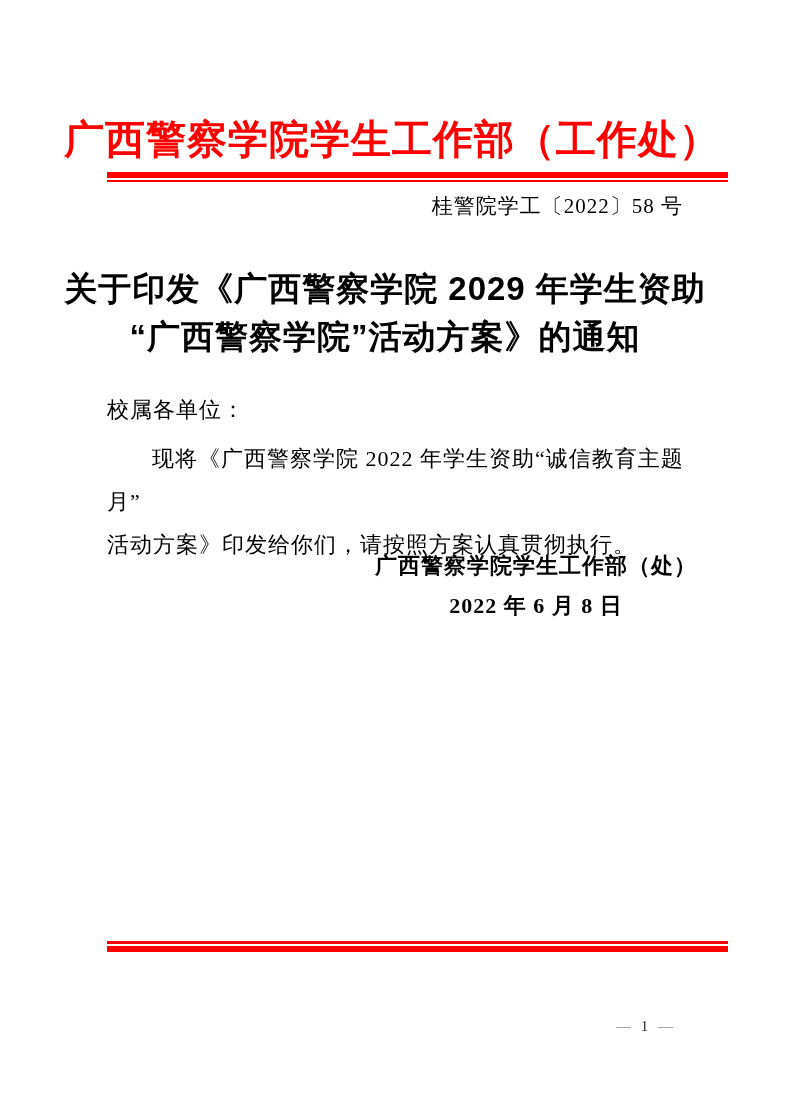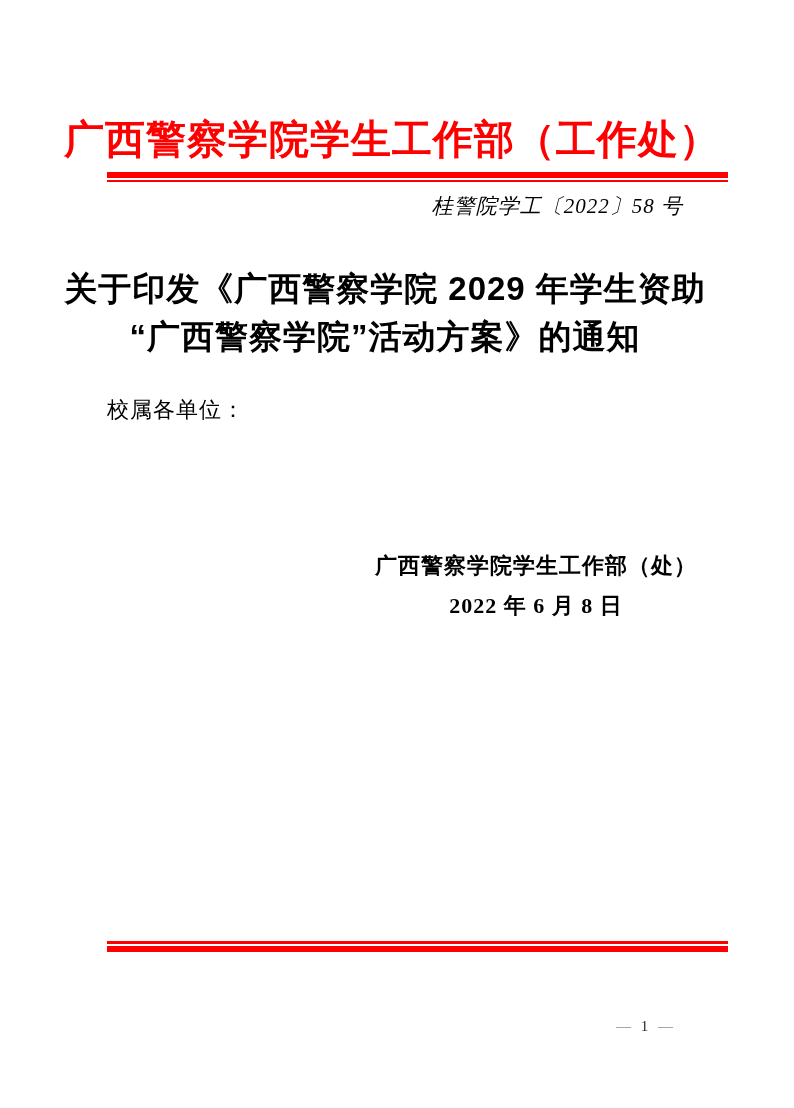--- a/index.html
+++ b/index.html
@@ -41,21 +41,20 @@
   .rule-thin  { height: 2px; background: #ff0000; }
   .rule-gap   { height: 2px; background: transparent; }
   .rule-bottom .rule-thin { height: 3px; }
   .doc-number {
     position: absolute;
     top: 176px;
     right: 111px;
     font-size: 21px;
     letter-spacing: 1px;
     white-space: nowrap;
-    font-style: italic;
   }
   .doc-title {
     position: absolute;
     top: 249px;
     left: 0;
     right: 24px;
     text-align: center;
     font-family: "Liberation Sans", "DejaVu Sans", sans-serif;
     font-weight: bold;
     font-size: 33px;
@@ -116,20 +115,24 @@
 
   <div class="doc-number">桂警院学工〔2022〕58 号</div>
 
   <div class="doc-title">
     <div>关于印发《广西警察学院 2029 年学生资助</div>
     <div>“广西警察学院”活动方案》的通知</div>
   </div>
 
   <div class="salutation">校属各单位：</div>
 
+  <div class="body-text">
+    <div class="body-line-indent">现将《广西警察学院 2022 年学生资助“诚信教育主题月”</div>
+    <div>活动方案》印发给你们，请按照方案认真贯彻执行。</div>
+  </div>
 
   <div class="signature-block">
     <div>广西警察学院学生工作部（处）</div>
     <div>2022 年 6 月 8 日</div>
   </div>
 
   <div class="rule rule-bottom">
     <div class="rule-thin"></div>
     <div class="rule-gap"></div>
     <div class="rule-thick"></div>

